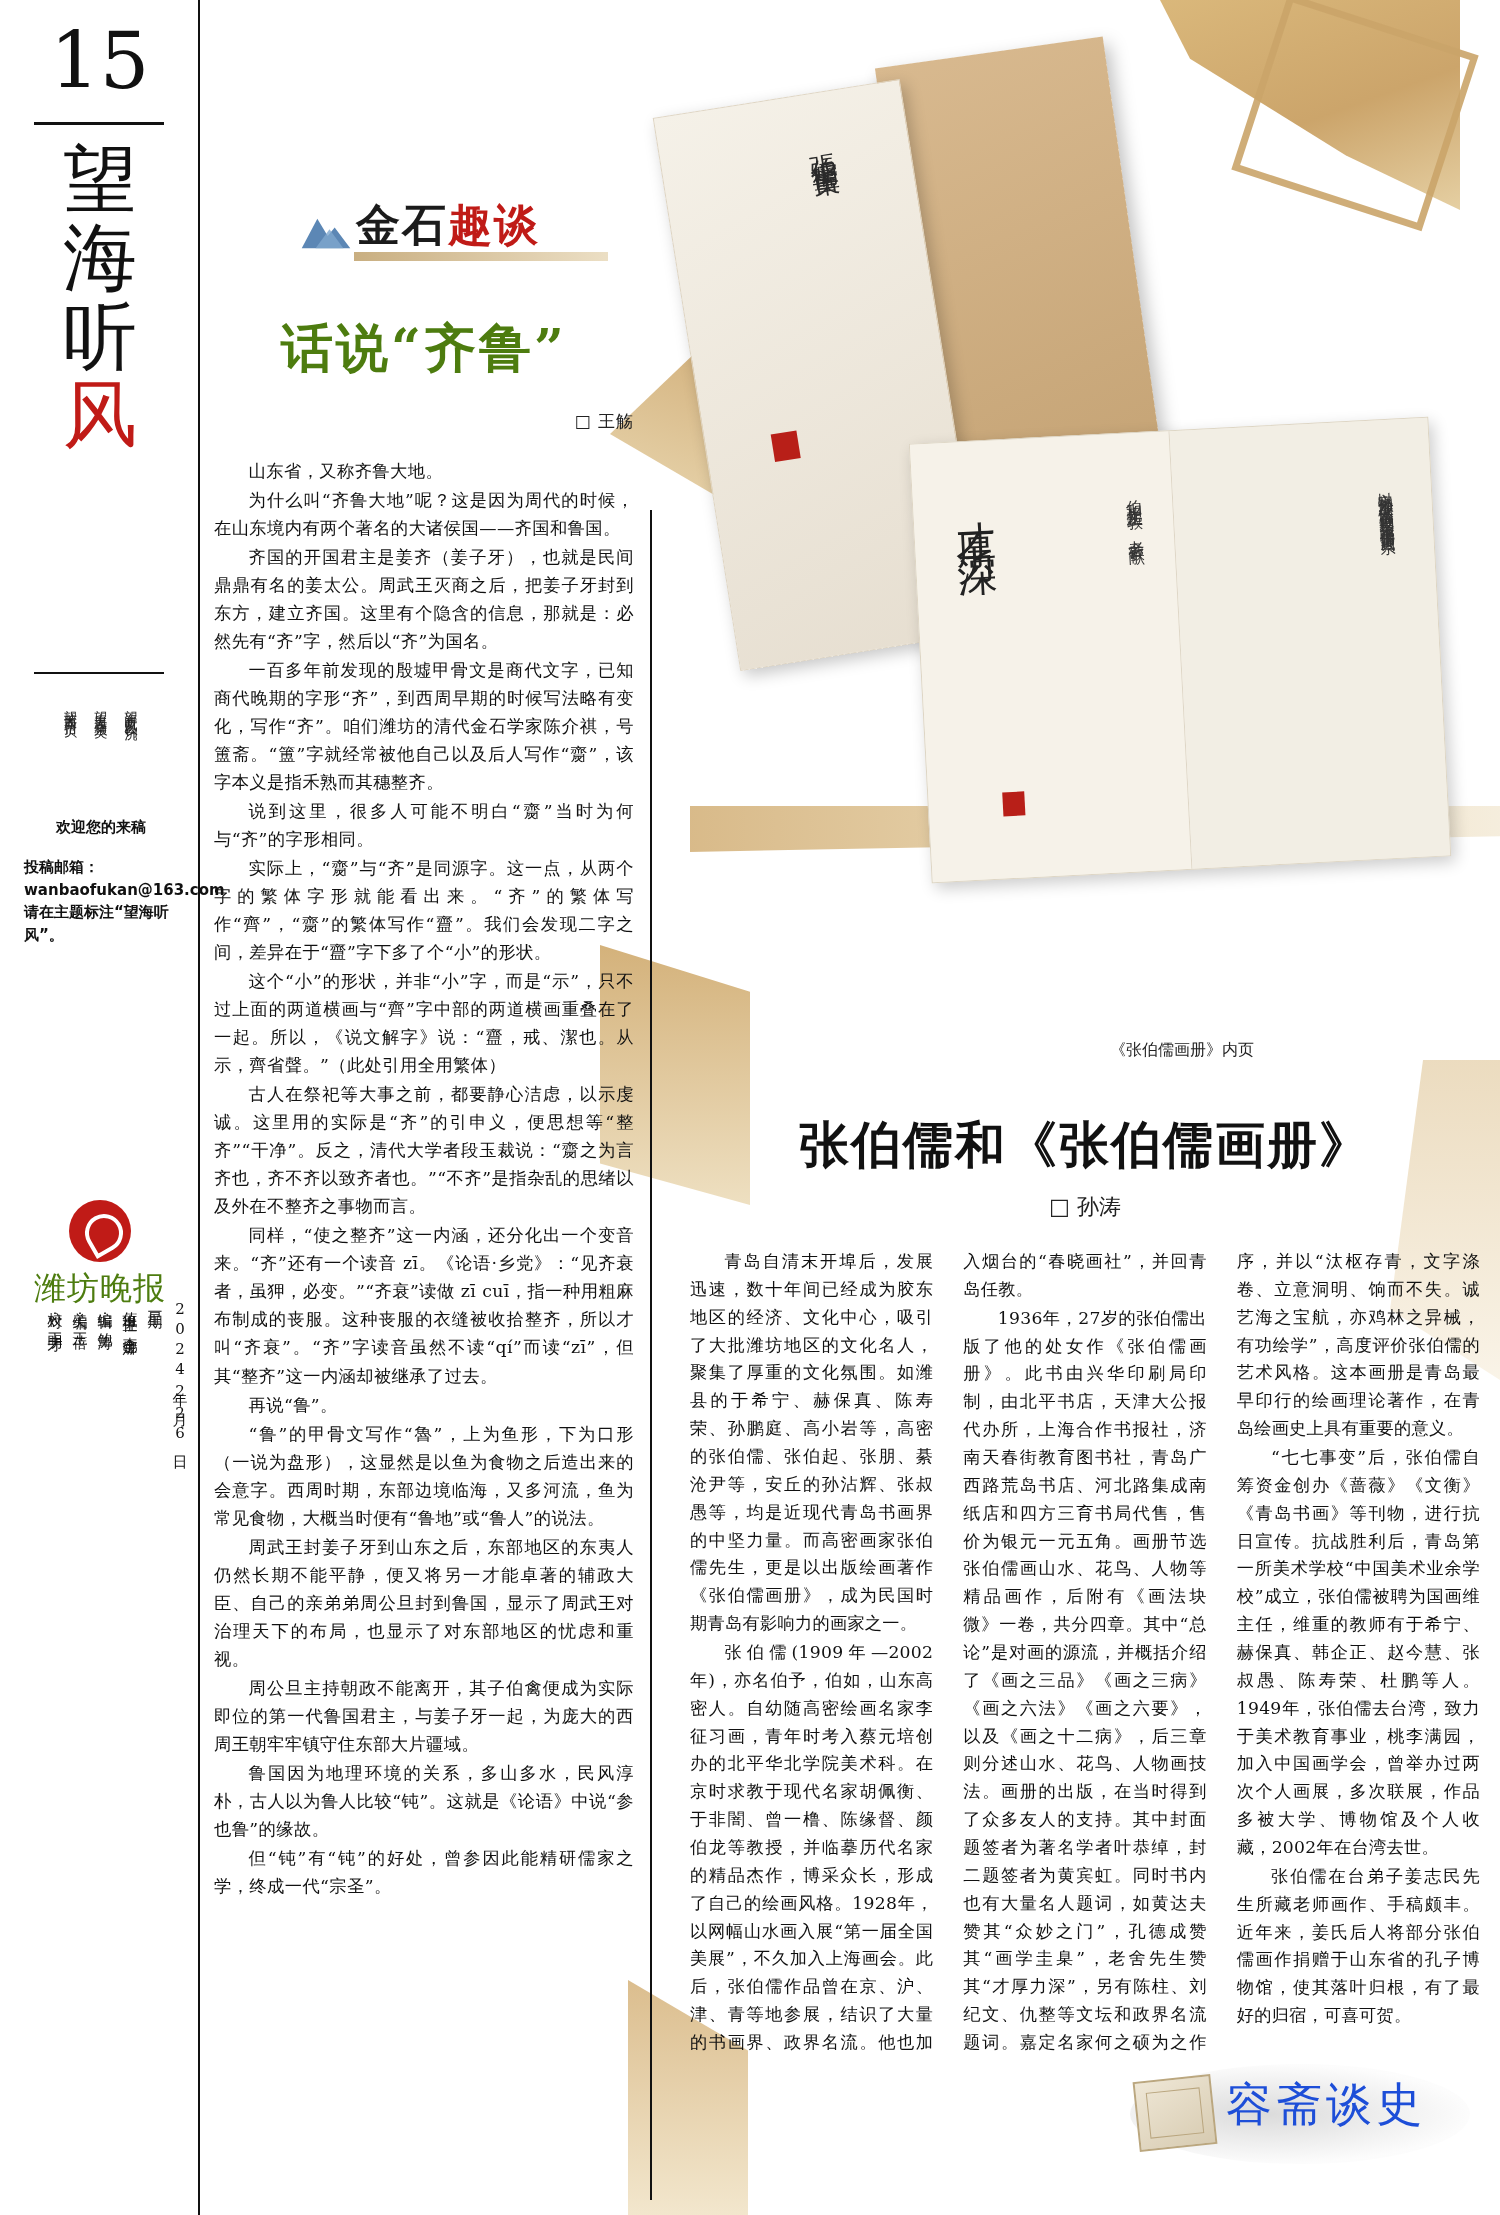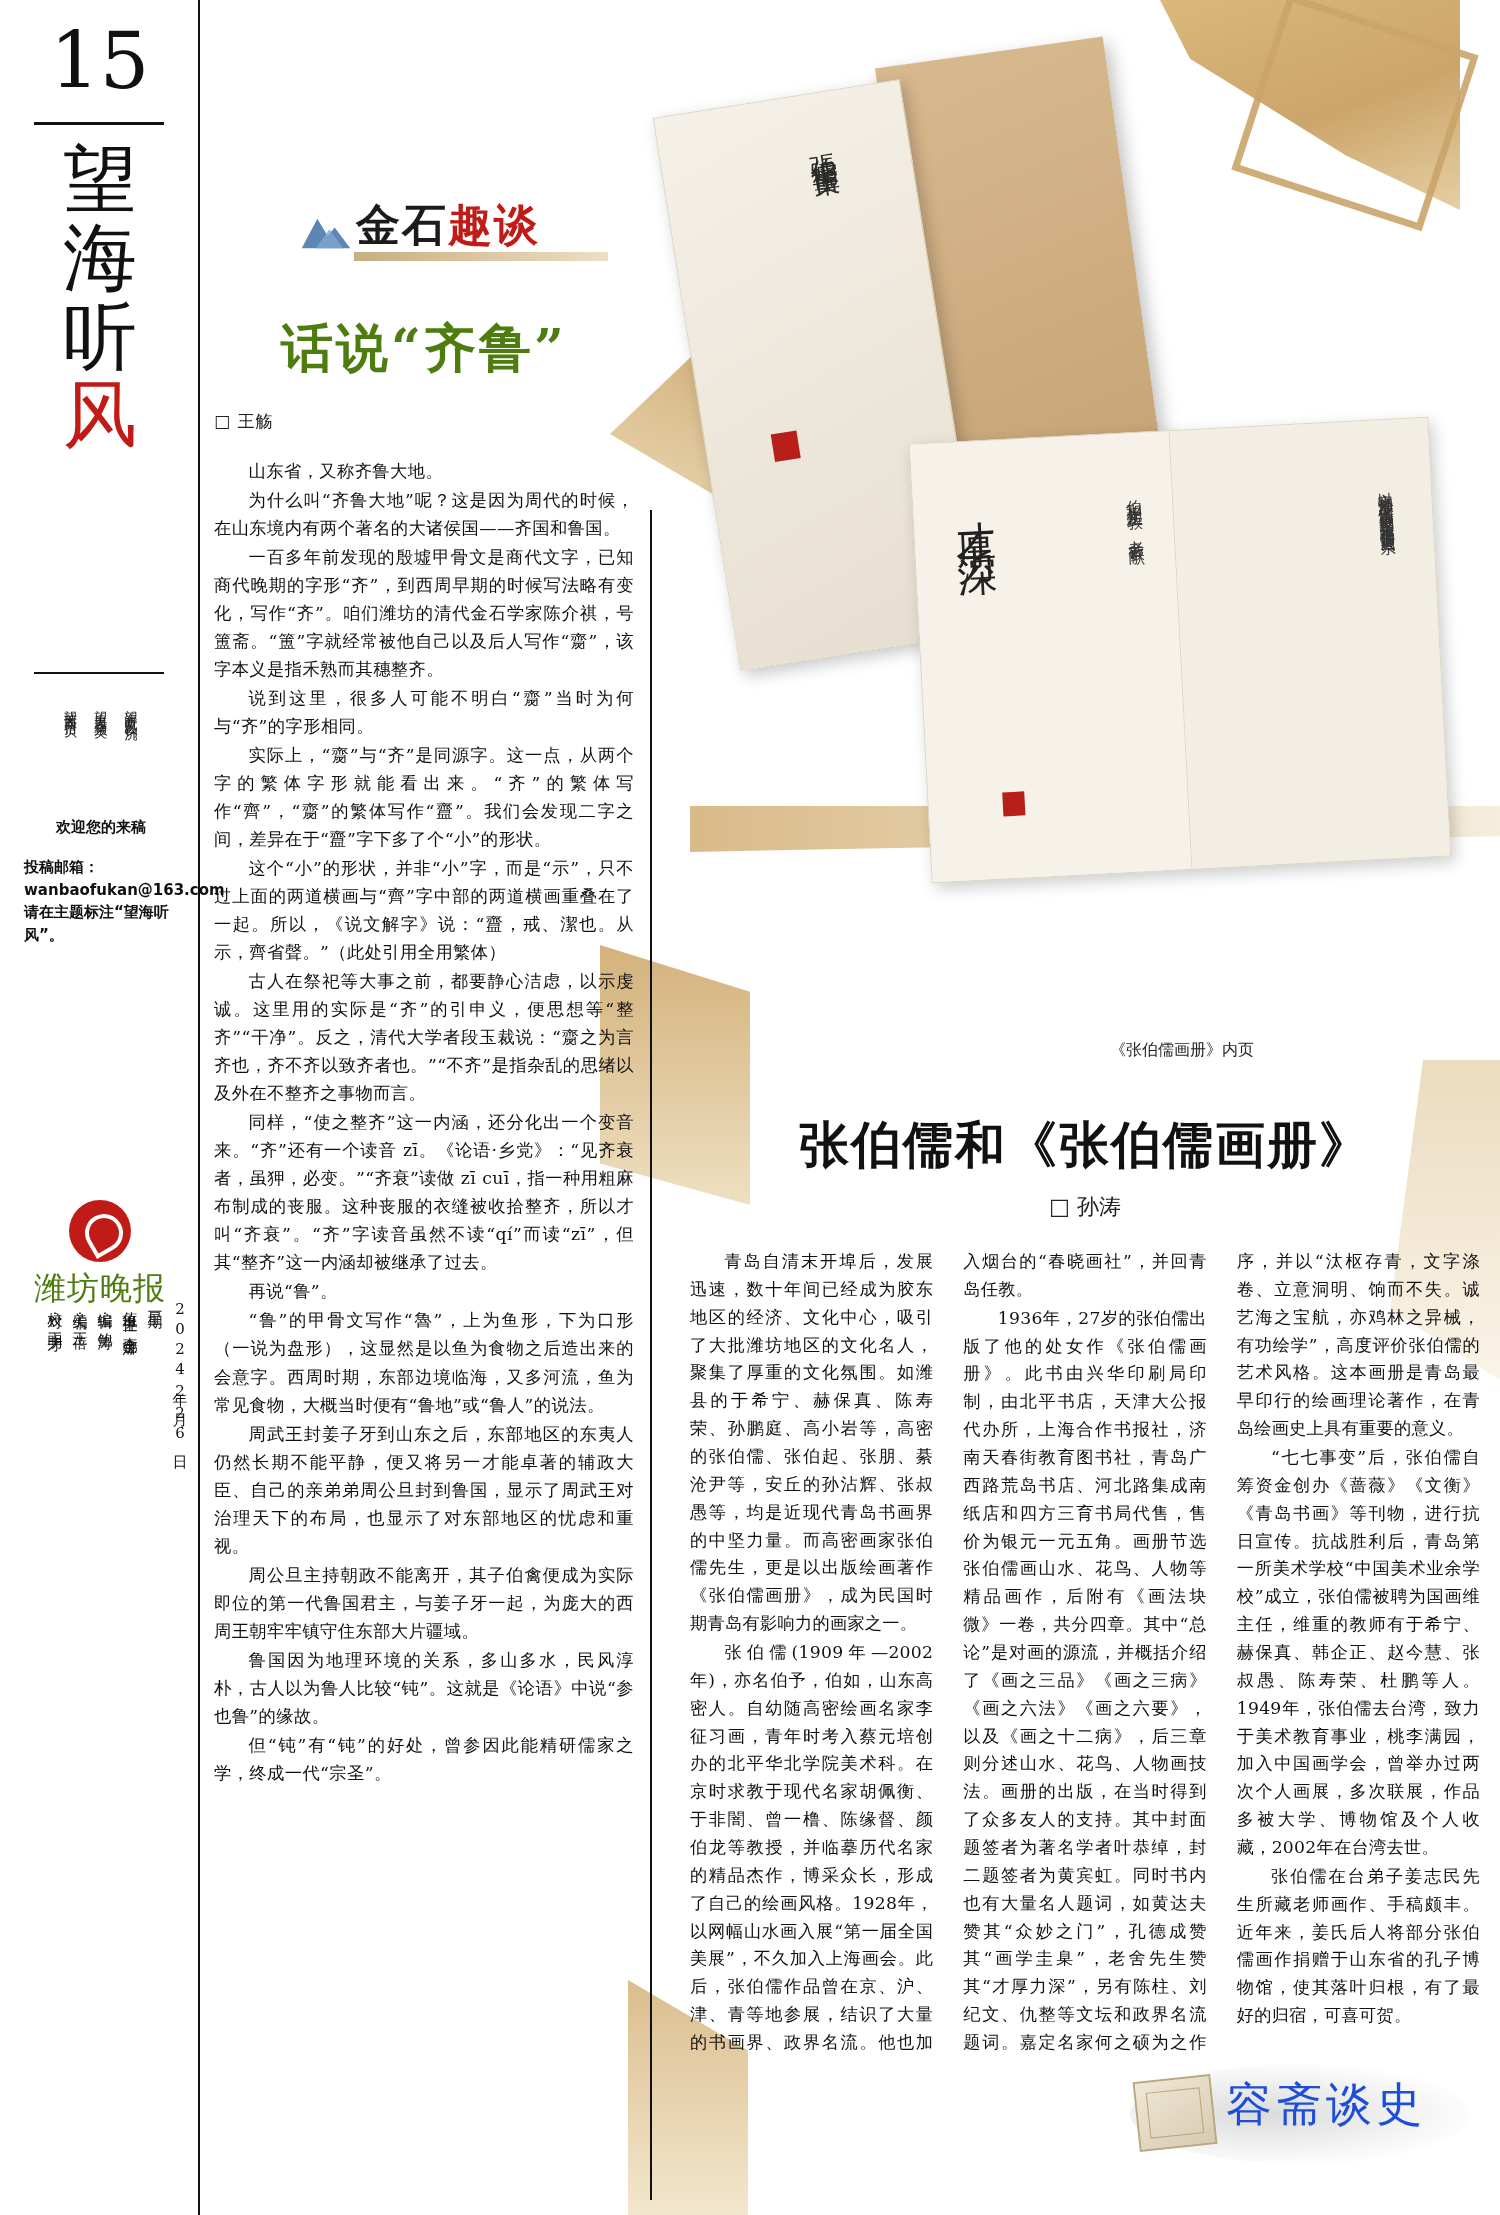--- a/index.html
+++ b/index.html
@@ -106,21 +106,21 @@
   }
   .kicker .ktxt .r { color:#c01b17; }
   .kicker .underline { position:absolute; left:140px; top:56px; width:254px; height:9px;
     background:linear-gradient(90deg,#bfa06a,#e8d9ba); opacity:.85; }
 
   .a1-title {
     margin-top:48px; text-align:center;
     font-family:"DejaVu Serif", serif; font-size:52px; font-weight:bold; color:#4d7c0f;
     letter-spacing:3px;
   }
-  .byline { text-align:left; font-size:17px; color:#222; margin-top:26px; letter-spacing:1px; }
+  .byline { text-align:right; font-size:17px; color:#222; margin-top:26px; letter-spacing:1px; }
 
   .body1 {
     margin-top:24px;
     column-count:1;
     font-family:"DejaVu Serif", serif;
     font-size:17.3px;
     line-height:1.62;
     text-align:justify;
     color:#111;
     letter-spacing:.4px;
@@ -298,20 +298,21 @@
       <div class="ktxt"><span>金石</span><span class="r">趣谈</span></div>
       <div class="underline"></div>
     </div>
 
     <div class="a1-title">话说“齐鲁”</div>
     <div class="byline">□ 王觞</div>
 
     <div class="body1">
       <p>山东省，又称齐鲁大地。</p>
       <p>为什么叫“齐鲁大地”呢？这是因为周代的时候，在山东境内有两个著名的大诸侯国——齐国和鲁国。</p>
+      <p>齐国的开国君主是姜齐（姜子牙），也就是民间鼎鼎有名的姜太公。周武王灭商之后，把姜子牙封到东方，建立齐国。这里有个隐含的信息，那就是：必然先有“齐”字，然后以“齐”为国名。</p>
       <p>一百多年前发现的殷墟甲骨文是商代文字，已知商代晚期的字形“齐”，到西周早期的时候写法略有变化，写作“齐”。咱们潍坊的清代金石学家陈介祺，号簠斋。“簠”字就经常被他自己以及后人写作“齌”，该字本义是指禾熟而其穗整齐。</p>
       <p>说到这里，很多人可能不明白“齌”当时为何与“齐”的字形相同。</p>
       <p>实际上，“齌”与“齐”是同源字。这一点，从两个字的繁体字形就能看出来。“齐”的繁体写作“齊”，“齌”的繁体写作“齍”。我们会发现二字之间，差异在于“齍”字下多了个“小”的形状。</p>
       <p>这个“小”的形状，并非“小”字，而是“示”，只不过上面的两道横画与“齊”字中部的两道横画重叠在了一起。所以，《说文解字》说：“齍，戒、潔也。从示，齊省聲。”（此处引用全用繁体）</p>
       <p>古人在祭祀等大事之前，都要静心洁虑，以示虔诚。这里用的实际是“齐”的引申义，便思想等“整齐”“干净”。反之，清代大学者段玉裁说：“齌之为言齐也，齐不齐以致齐者也。”“不齐”是指杂乱的思绪以及外在不整齐之事物而言。</p>
       <p>同样，“使之整齐”这一内涵，还分化出一个变音来。“齐”还有一个读音 zī。《论语·乡党》：“见齐衰者，虽狎，必变。”“齐衰”读做 zī cuī，指一种用粗麻布制成的丧服。这种丧服的衣缝被收拾整齐，所以才叫“齐衰”。“齐”字读音虽然不读“qí”而读“zī”，但其“整齐”这一内涵却被继承了过去。</p>
       <p>再说“鲁”。</p>
       <p>“鲁”的甲骨文写作“魯”，上为鱼形，下为口形（一说为盘形），这显然是以鱼为食物之后造出来的会意字。西周时期，东部边境临海，又多河流，鱼为常见食物，大概当时便有“鲁地”或“鲁人”的说法。</p>
       <p>周武王封姜子牙到山东之后，东部地区的东夷人仍然长期不能平静，便又将另一才能卓著的辅政大臣、自己的亲弟弟周公旦封到鲁国，显示了周武王对治理天下的布局，也显示了对东部地区的忧虑和重视。</p>
       <p>周公旦主持朝政不能离开，其子伯禽便成为实际即位的第一代鲁国君主，与姜子牙一起，为庞大的西周王朝牢牢镇守住东部大片疆域。</p>

